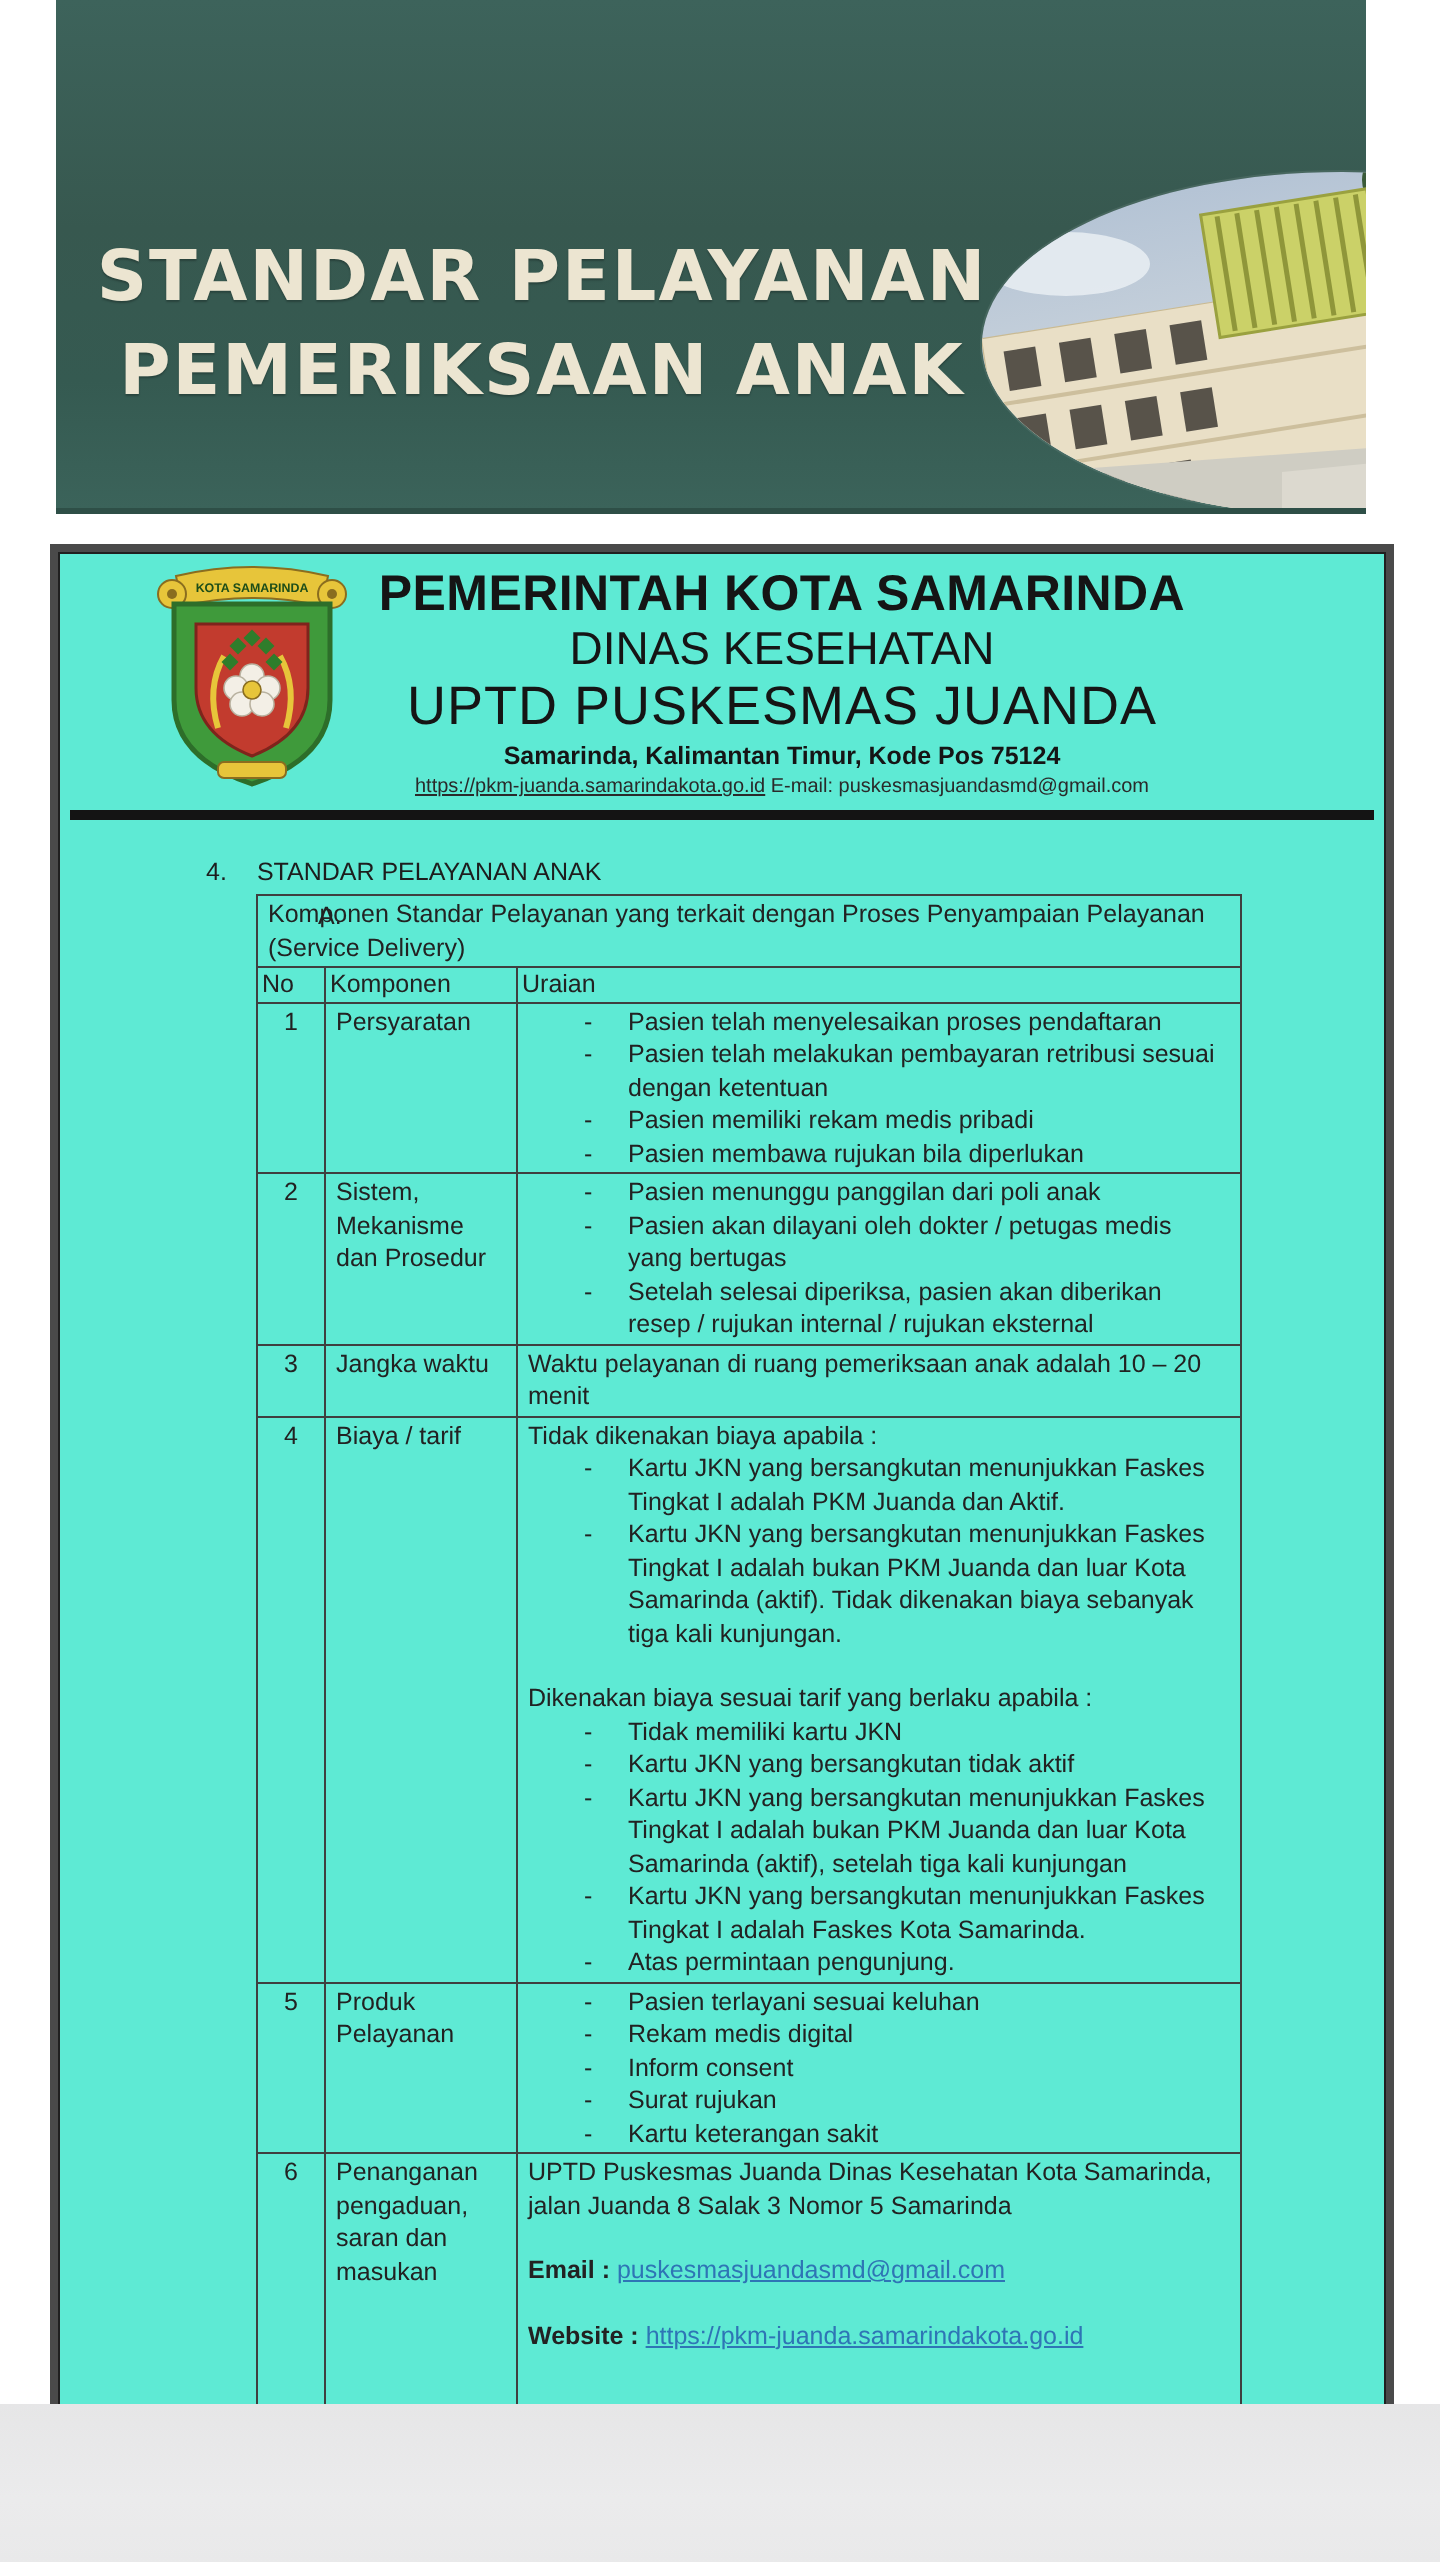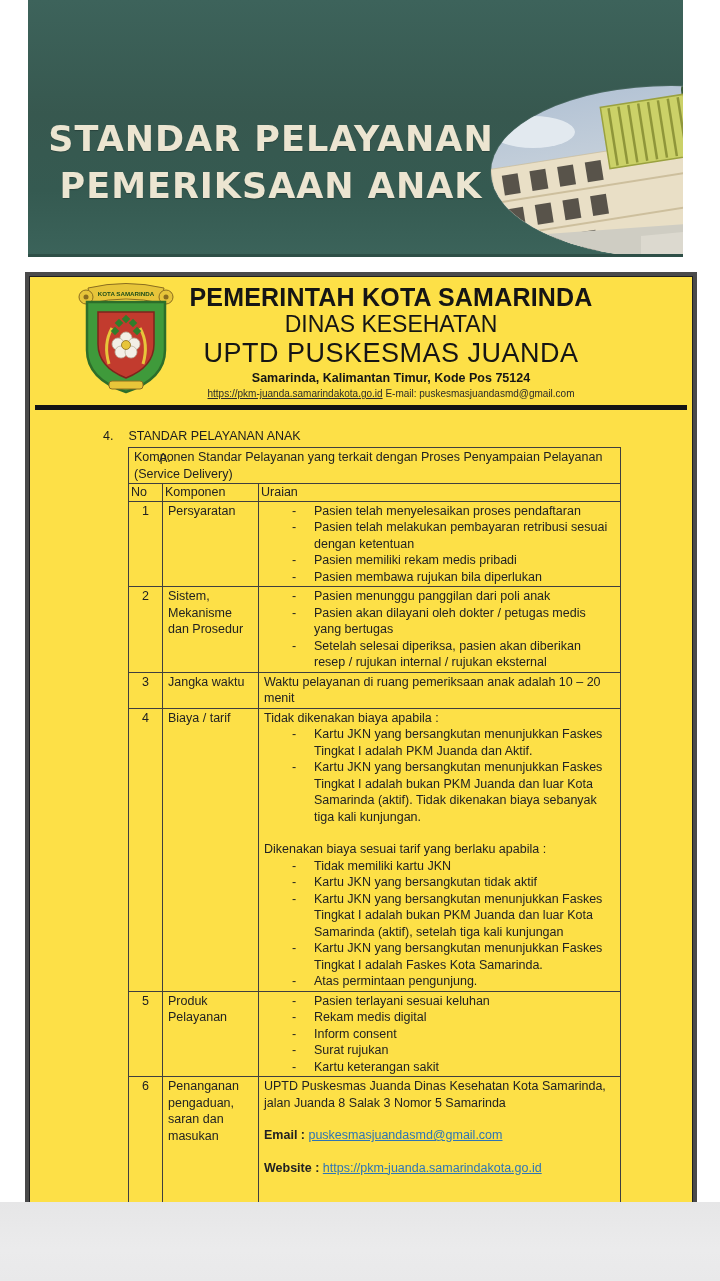--- a/index.html
+++ b/index.html
@@ -20,21 +20,21 @@
     text-shadow:0 1px 1px rgba(0,0,0,.25);
   }
   .photo-wrap{
     position:absolute;left:463px;top:86px;width:360px;height:172px;
     border-radius:50%;overflow:hidden;box-shadow:0 0 0 1px rgba(255,255,255,.08);
   }
   .photo-wrap svg{display:block;}
   
   .page{
     position:absolute;left:25px;top:272px;width:664px;height:940px;
-    background:#fde047;border:4px solid #4a4a4a;border-bottom:none;
+    background:#5eead4;border:4px solid #4a4a4a;border-bottom:none;
     box-shadow:inset 0 0 0 1px #202020;
   }
   .logo{position:absolute;left:49px;top:6px;width:96px;height:114px;}
   .lh-text{position:absolute;left:122px;top:8px;width:480px;text-align:center;color:#151515;}
   .lh1{font-size:25px;line-height:27px;font-weight:bold;letter-spacing:.2px;}
   .lh2{font-size:23px;line-height:26px;font-weight:500;text-align:center;}
   .lh3{font-size:27px;line-height:33px;font-weight:400;letter-spacing:.5px;}
   .addr{font-size:12.5px;line-height:15px;font-weight:bold;margin-top:1px;}
   .contact{font-size:10px;line-height:12px;margin-top:2px;color:#2a2a2a;}
   .contact .u{text-decoration:underline;}

